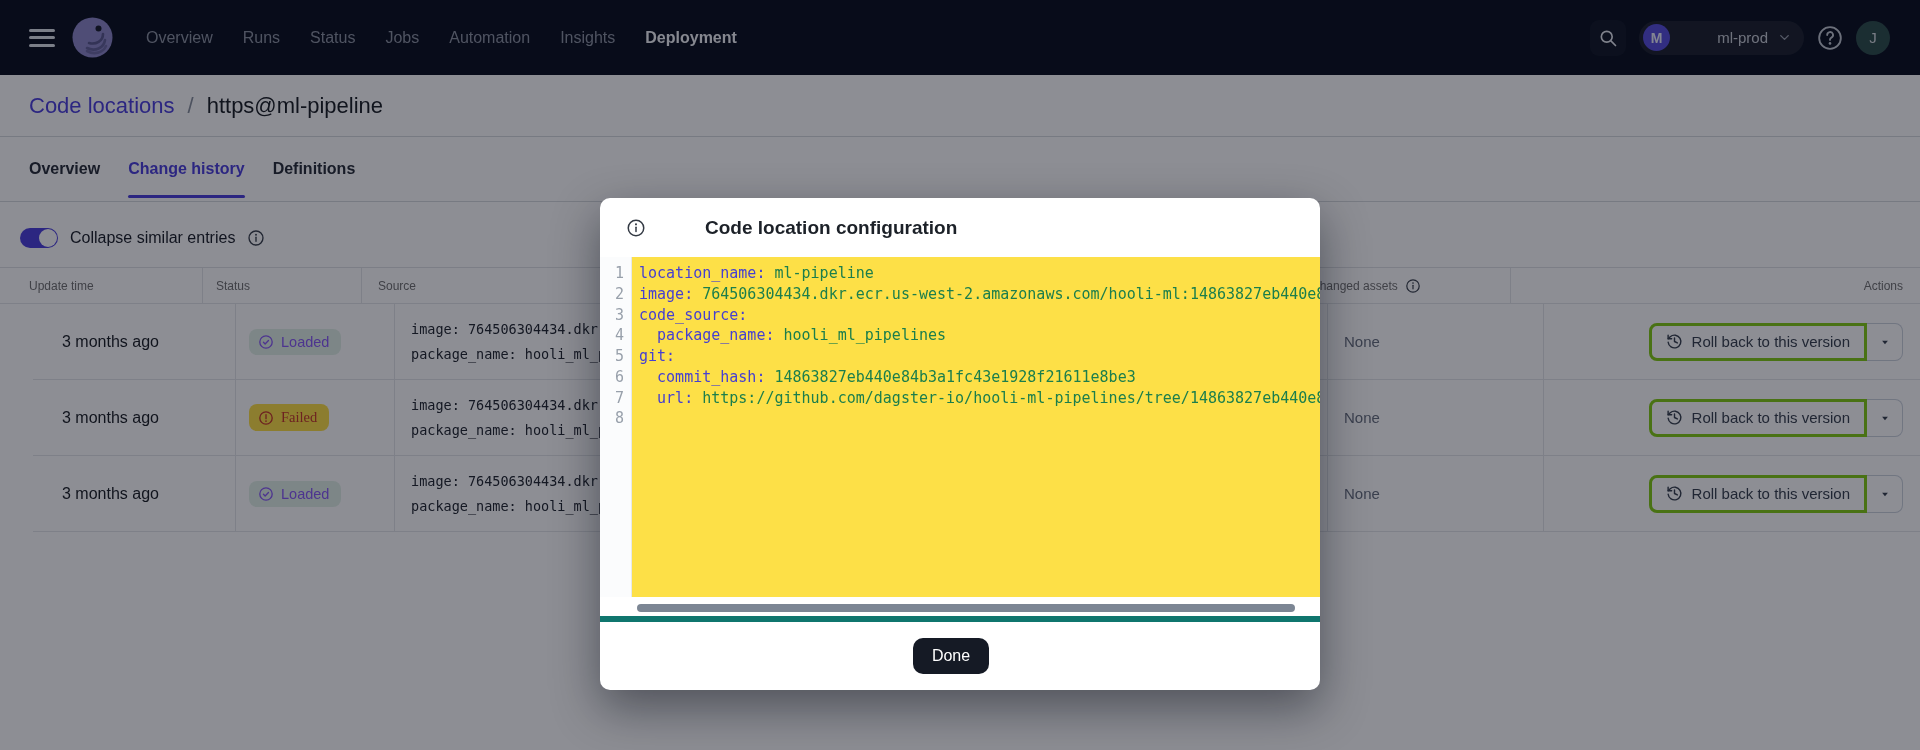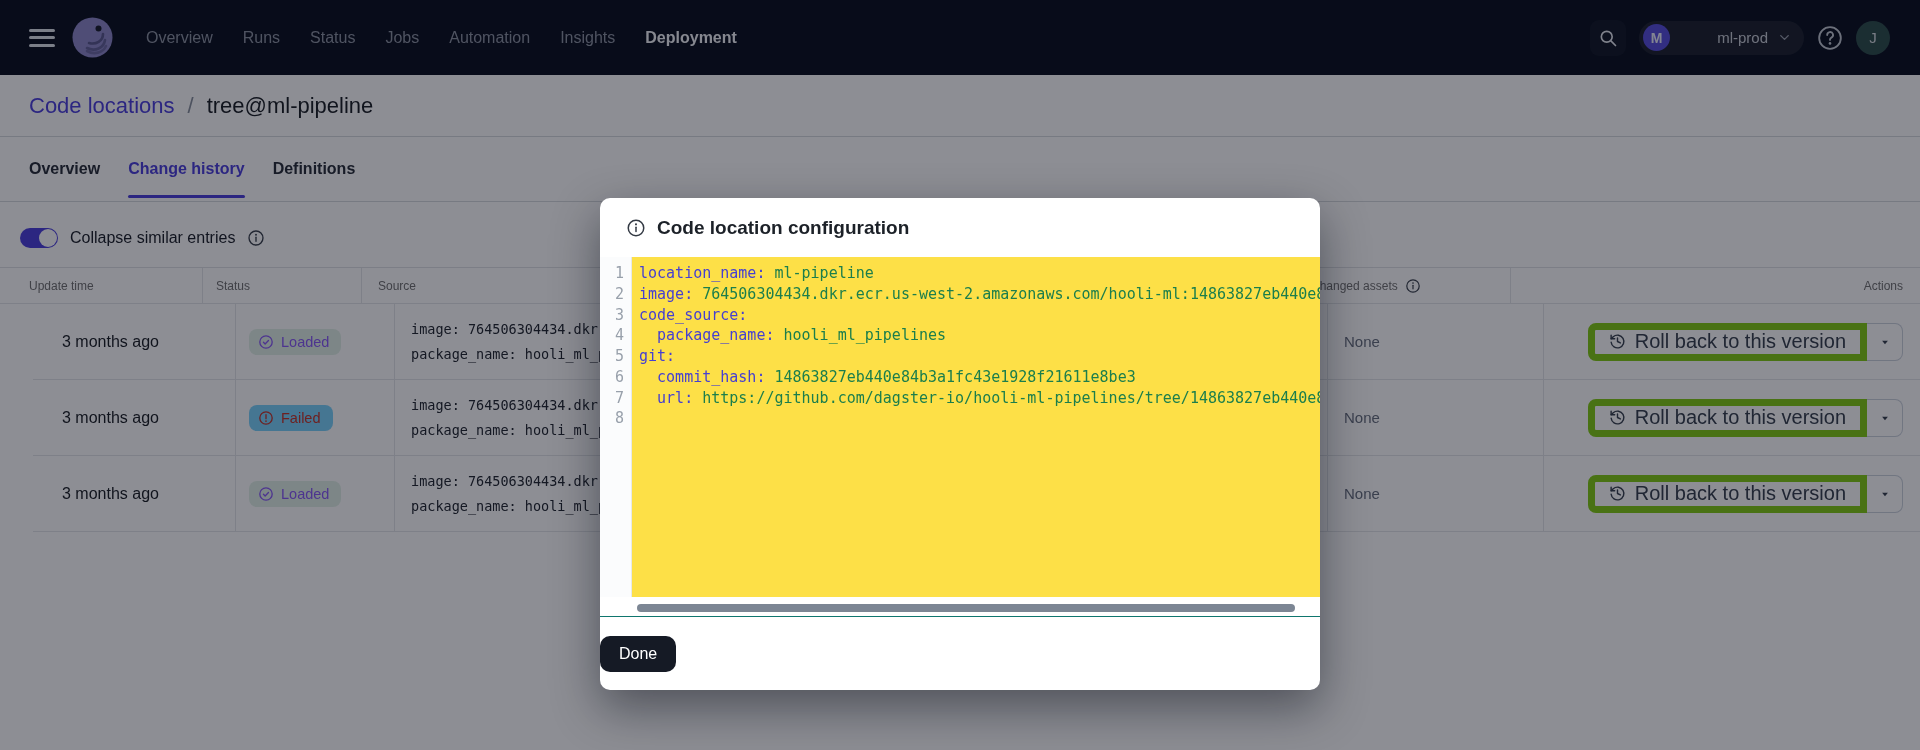--- a/index.html
+++ b/index.html
@@ -52,45 +52,45 @@
   .thead > div { font-size:12px; color:#737373; }
   .c-time { padding-left:29px; }
   .c-status { padding-left:13px; }
   .c-source { padding-left:16px; }
   .c-assets { padding-left:16px; gap:7px; }
   .c-actions { justify-content:flex-end; padding-right:17px; }
   .tr { height:76px;margin-left:33px; }
   .cell-time { font-size:16px; color:#1d2127; }
   .badge { display:inline-flex; align-items:center; gap:7px; font-size:14.5px; border-radius:8px; padding:5px 12px 5px 9px; }
   .badge.success { background:#e2f1e8; color:#8b5cf6; }
-  .badge.error { background:#7dd3fc; color:#c5392e; }
+  .badge.error { background:#fde047; color:#c5392e;font-family:Liberation Serif, serif; }
   .src-lines { display:flex; flex-direction:column; gap:5px; font-family:"DejaVu Sans Mono", monospace; font-size:13.5px; color:#252a33; line-height:20px; white-space:nowrap; }
   .assets-none { font-size:15px; color:#697180; }
   .split-btn { display:flex; align-items:stretch; height:38px; cursor:pointer; }
-  .split-main { display:flex; align-items:center; gap:9px; padding:0 14px; background:#fff; border:7px solid #84cc16; border-radius:8px 0 0 8px; font-size:20px; color:#3a4350; white-space:nowrap; }
+  .split-main { display:flex; align-items:center; gap:9px; padding:0 14px; background:#fff; border:3px solid #84cc16; border-radius:8px 0 0 8px; font-size:15px; color:#3a4350; white-space:nowrap; }
   .split-caret { width:36px; display:flex; align-items:center; justify-content:center; background:#fff; border:1px solid #ccd3dd; border-left:none; border-radius:0 8px 8px 0; color:#3a4350; }
   
   .overlay { position:absolute; inset:0; background:rgba(2,5,18,0.45); z-index:10; }
   .modal {
     position:absolute; left:600px; top:198px; width:720px; height:492px; z-index:20;
     background:#fff; border-radius:10px; box-shadow:0 18px 48px rgba(5,8,20,0.45);
     display:flex; flex-direction:column; overflow:hidden;
   }
   .modal-header { height:59px; display:flex; align-items:center; gap:11px; padding-left:26px; flex:0 0 auto; }
-  .modal-title { font-size:19px; font-weight:700; color:#1c2128; }
+  .modal-title { font-size:19px; font-weight:700; color:#1c2128;margin-left:48px; }
   .modal-info { color:#333a44; display:inline-flex; }
   .editor { height:340px; display:flex; flex:0 0 auto; font-family:"DejaVu Sans Mono", monospace; font-size:15px; line-height:20.75px; }
   .gutter { width:32px; background:#fbfcfd; border-right:1px solid #e6e9ec; padding:6px 7px 0 0; text-align:right; color:#98a0ab; flex:0 0 auto; }
   .codebox { flex:1; background:#fde047; padding:6px 0 0 7px; overflow:hidden; white-space:pre; }
   .code-line { height:20.75px; white-space:pre; }
   .yk { color:#453fd2; }
   .yv { color:#1b7e4c; }
   .scrollzone { height:19px; position:relative; background:#fff; flex:0 0 auto; }
   .scroll-thumb { position:absolute; top:7px; left:37px; width:658px; height:8px; border-radius:4px; background:#7c8694; cursor:grab; }
-  .modal-footer { flex:1; border-top:1px solid #0f766e; display:flex; align-items:center; justify-content:flex-start; padding-right:18px; }
+  .modal-footer { flex:1; border-top:6px solid #0f766e; display:flex; align-items:center; justify-content:center; padding-right:18px; }
   .done-btn { background:#151a25; color:#fff; border:none; border-radius:10px; padding:9px 19px; font-size:16px; font-family:inherit; cursor:pointer; }
   svg { display:block; }
 </style>
 </head>
 <body>
 
 <div class="page">
 
   <nav class="topnav">
     <div class="hamburger">
@@ -135,21 +135,21 @@
           <circle cx="12" cy="17" r="1.2" fill="#c4c9d2"></circle>
         </svg>
       </div>
       <div class="user-avatar">J</div>
     </div>
   </nav>
 
   <div class="crumb-bar">
     <span class="crumb-link">Code locations</span>
     <span class="crumb-sep">/</span>
-    <span class="crumb-current">tree@ml-pipeline</span>
+    <span class="crumb-current">https@ml-pipeline</span>
   </div>
 
   <div class="tabs-bar" id="tabs-bar">
       <div class="tab">Overview</div>
       <div class="tab active">Change history</div>
       <div class="tab">Definitions</div>
     </div>
 
   <div class="toggle-row">
     <div class="switch">

